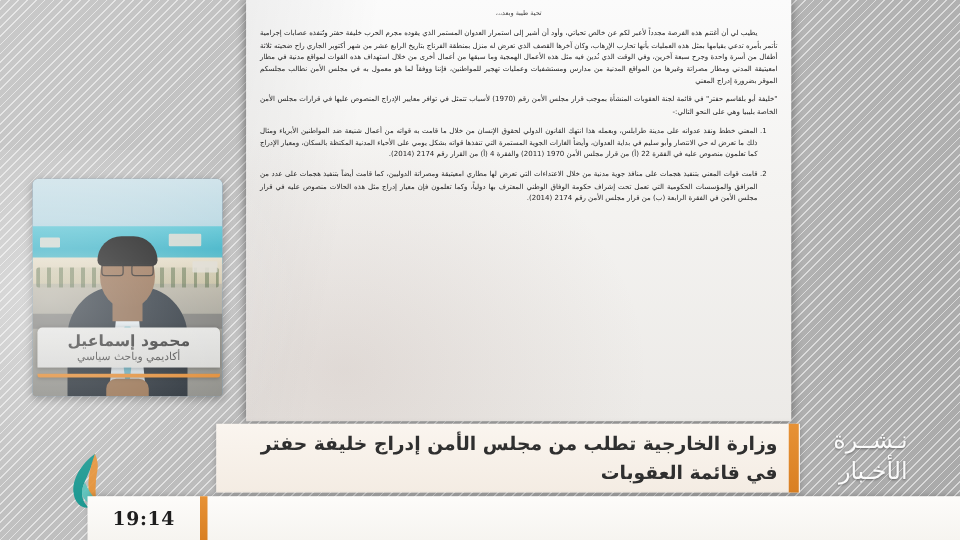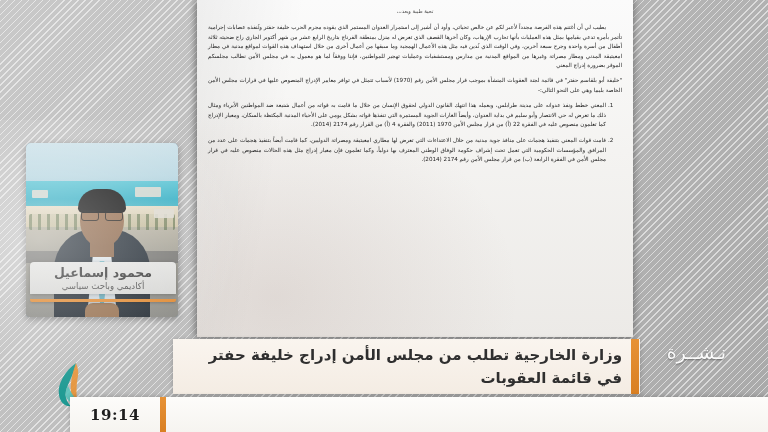--- a/index.html
+++ b/index.html
@@ -283,20 +283,21 @@
   </div>
   <div class="nameplate-underline"></div>
 
   <div class="headline">
     <div class="htext">وزارة الخارجية تطلب من مجلس الأمن إدراج خليفة حفتر في قائمة العقوبات</div>
   </div>
   <div class="headline-bar"></div>
 
   <div class="brand">
     <div class="b1">نـشــرة</div>
+    <div class="b2">الأخـبار</div>
   </div>
 
   <div class="logo">
     <svg viewBox="0 0 34 50" width="34" height="50" aria-hidden="true">
       <path d="M24 3 C13 11, 5 24, 7 35 C8 43, 14 47, 19 46 C13 41, 12 33, 16 25 C19 18, 23 10, 24 3 Z" fill="#1f9a93"></path>
       <path d="M24 3 C20 14, 18 24, 19 33 C20 40, 23 45, 26 46 C24 38, 24 26, 26 16 C27 10, 25 6, 24 3 Z" fill="#e79236" opacity="0.92"></path>
       <path d="M16 26 C19 33, 24 40, 29 44 C24 46, 17 43, 14 37 C13 33, 14 29, 16 26 Z" fill="#56c3bb" opacity="0.9"></path>
     </svg>
   </div>
 

